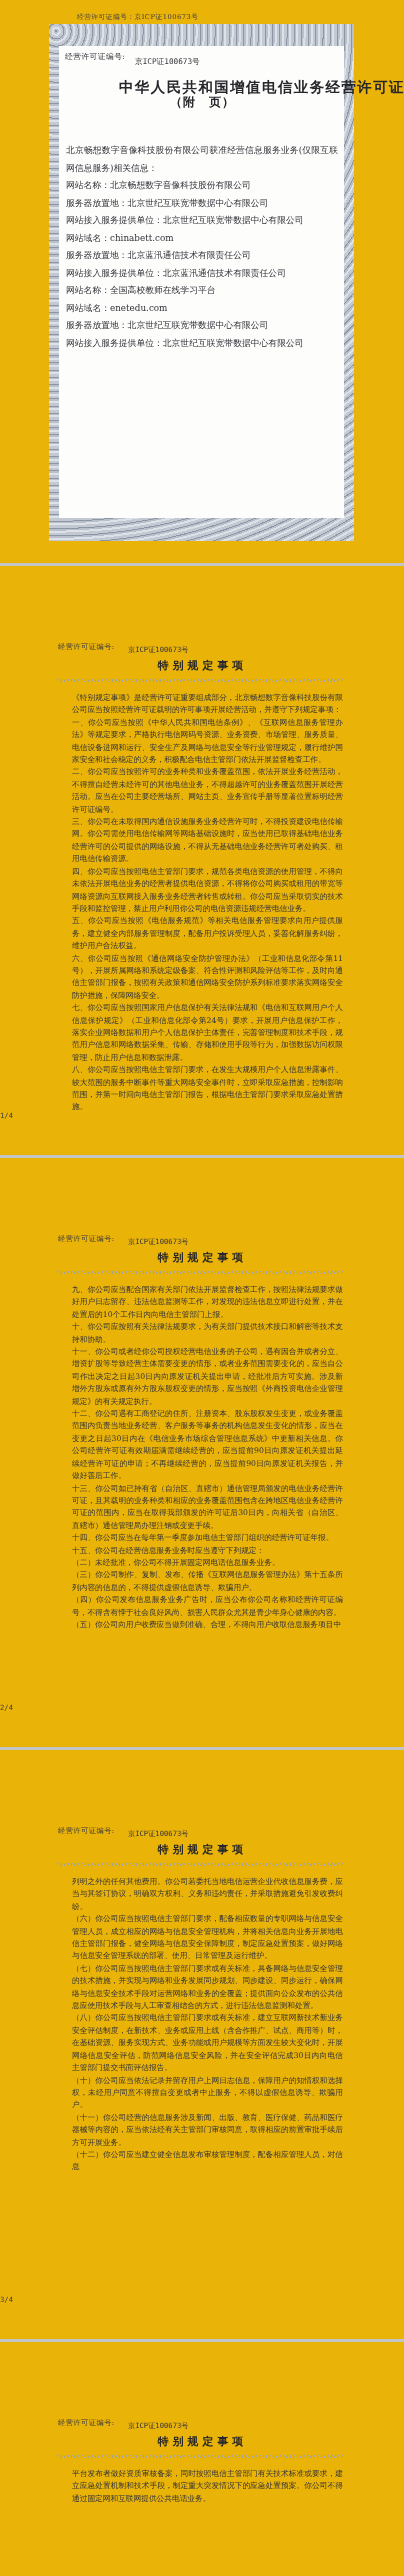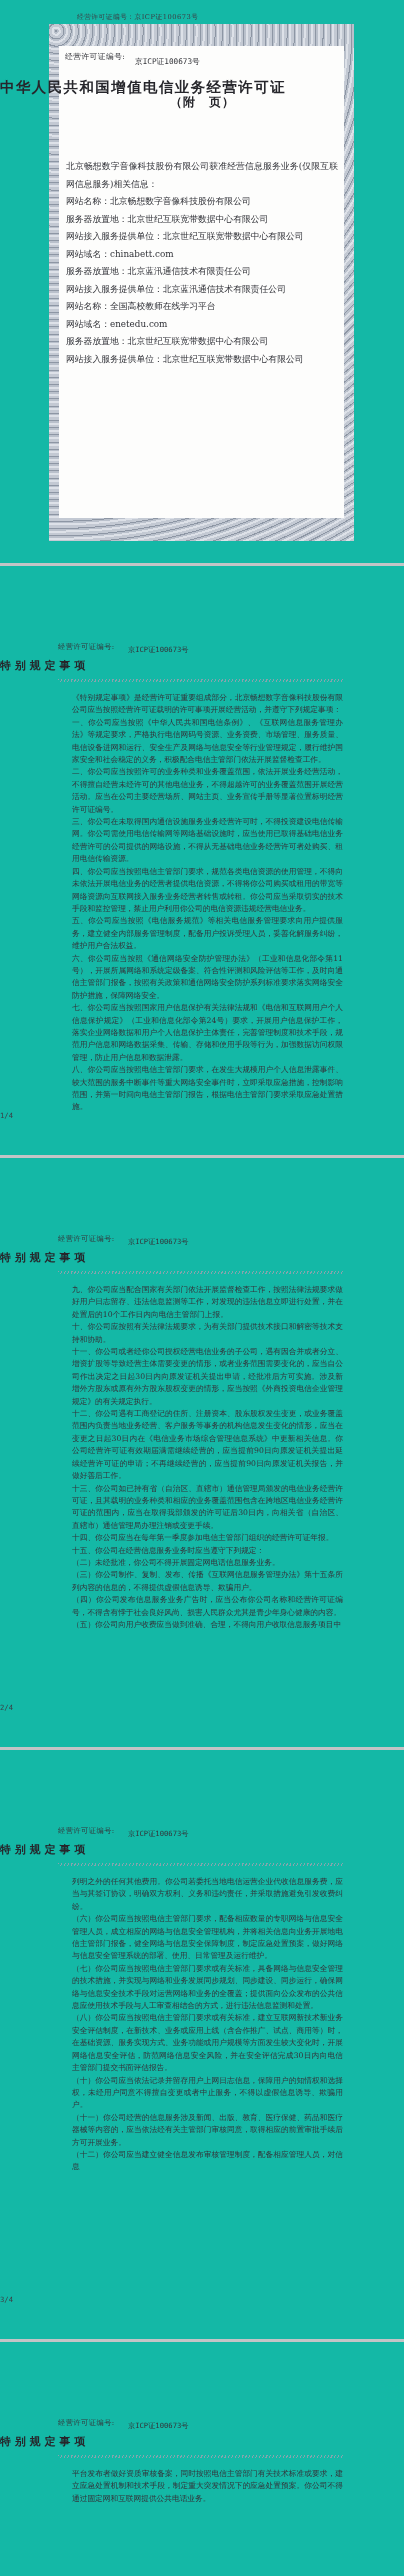--- a/index.html
+++ b/index.html
@@ -6,21 +6,21 @@
   body{
     width:405px;
     background:#ededee;
     font-family:"DejaVu Serif","Liberation Serif",serif;
     color:#34353a;
   }
   .scan{width:405px;position:relative;}
   .page{
     position:relative;
     width:405px;
-    background:#14b8a6;
+    background:#eab308;
     overflow:hidden;
     box-sizing:border-box;
     padding-left:28px;
   }
   .page + .page{border-top:3.1px solid #c3c4c6;}
   
   #page1{height:563px;}
   .corner-note{
     position:absolute;top:13.4px;left:77px;
     font-size:6.7px;color:#3c3d44;letter-spacing:0.5px;
@@ -33,40 +33,40 @@
     box-sizing:border-box;
   }
   .ornate-inner{
     position:absolute;top:21.6px;left:9.8px;right:9.8px;bottom:23px;
     background:#fdfdfc;
   }
   .p1-no-label{position:absolute;top:52px;left:65px;font-size:7.7px;letter-spacing:0.5px;}
   .p1-no-value{position:absolute;top:57px;left:135px;font-size:7.7px;font-family:"DejaVu Sans Mono","Liberation Mono",monospace;}
   .p1-title{
     position:absolute;top:78px;left:0;width:100%;
-    text-align:left;font-size:14.4px;font-weight:bold;color:#26262b;
+    text-align:right;font-size:14.4px;font-weight:bold;color:#26262b;
     letter-spacing:1.5px;
   }
   .p1-subtitle{
     position:absolute;top:94px;left:0;width:100%;
     text-align:center;font-size:12px;font-weight:bold;color:#26262b;letter-spacing:1px;
   }
   .p1-body{
-    position:absolute;top:158px;left:66px;width:272px;
+    position:absolute;top:142px;left:66px;width:272px;
     font-size:8.8px;line-height:17.5px;text-align:justify;color:#303137;
   }
   .p1-body p{margin:0;}
   
   .prov{height:592px;}
   #page5{height:531px;}
   .prov-no-label{position:absolute;top:76px;left:58px;font-size:7.2px;letter-spacing:0.5px;}
   .prov-no-value{position:absolute;top:79px;left:128px;font-size:7.2px;font-family:"DejaVu Sans Mono","Liberation Mono",monospace;}
   .prov-title{
     position:absolute;top:93px;left:0;width:100%;
-    text-align:left;font-size:10.8px;font-weight:bold;color:#26262b;letter-spacing:4.1px;
+    text-align:center;font-size:10.8px;font-weight:bold;color:#26262b;letter-spacing:4.1px;
   }
   .zigzag{
     position:absolute;top:113px;left:58px;right:61px;height:2.6px;
     background:repeating-linear-gradient(115deg,#99a1ae 0 1px,rgba(0,0,0,0) 1px 3.1px);
     opacity:.85;
   }
   .prov-body{
     position:absolute;top:126px;left:72px;width:271px;height:418px;
     font-size:7.7px;line-height:12.4px;text-align:justify;color:#33343a;
     overflow:hidden;

